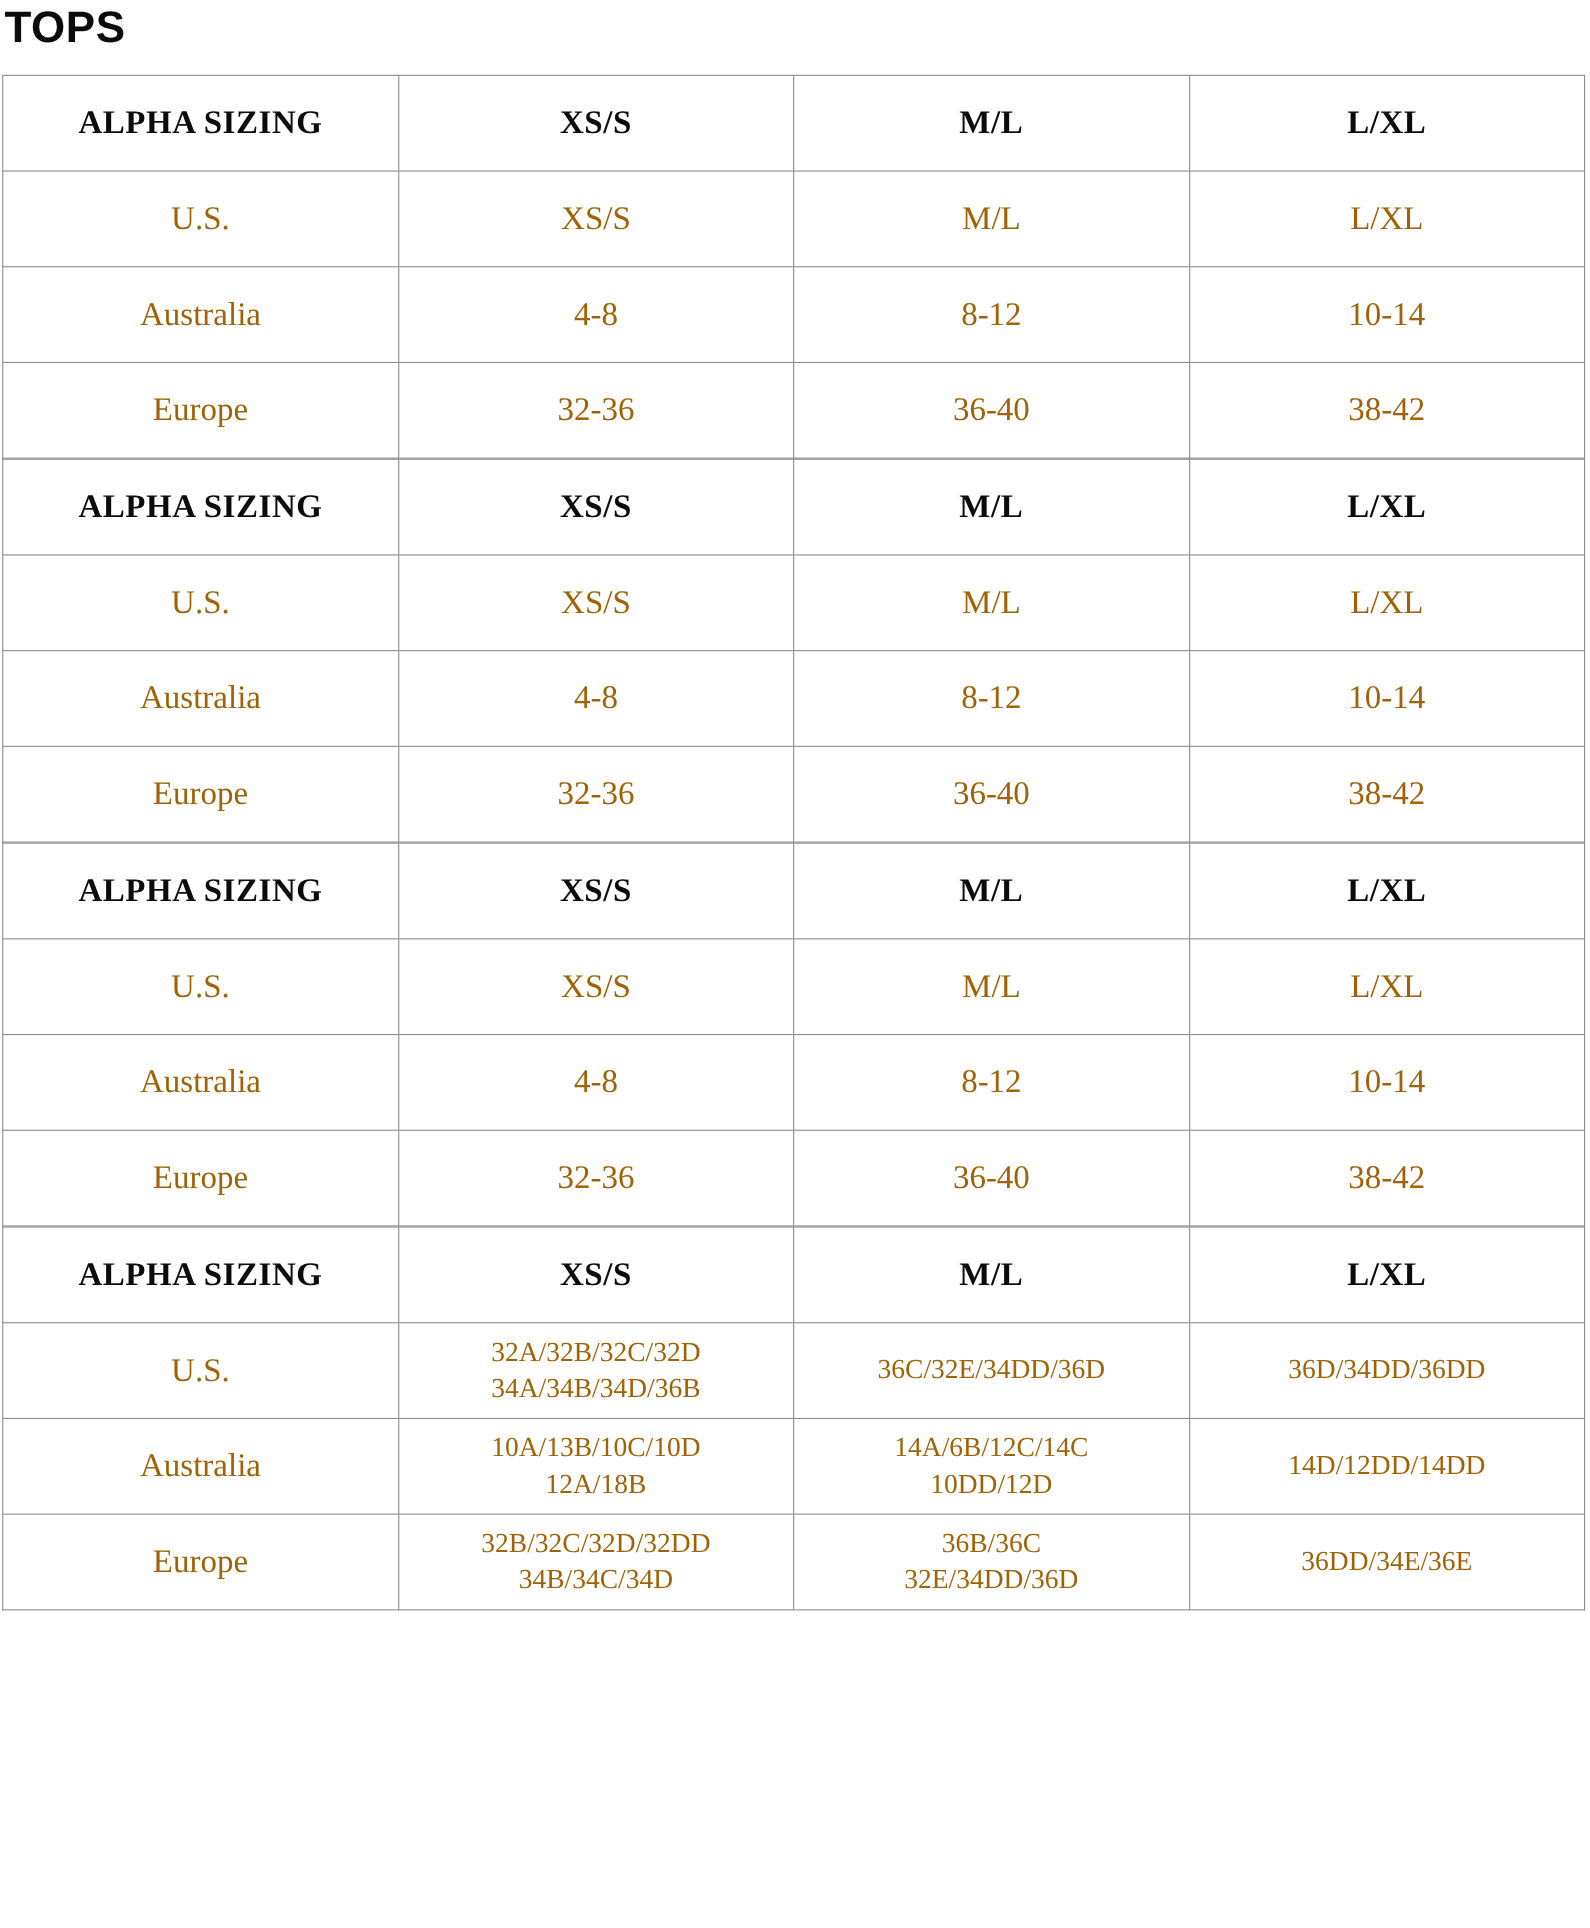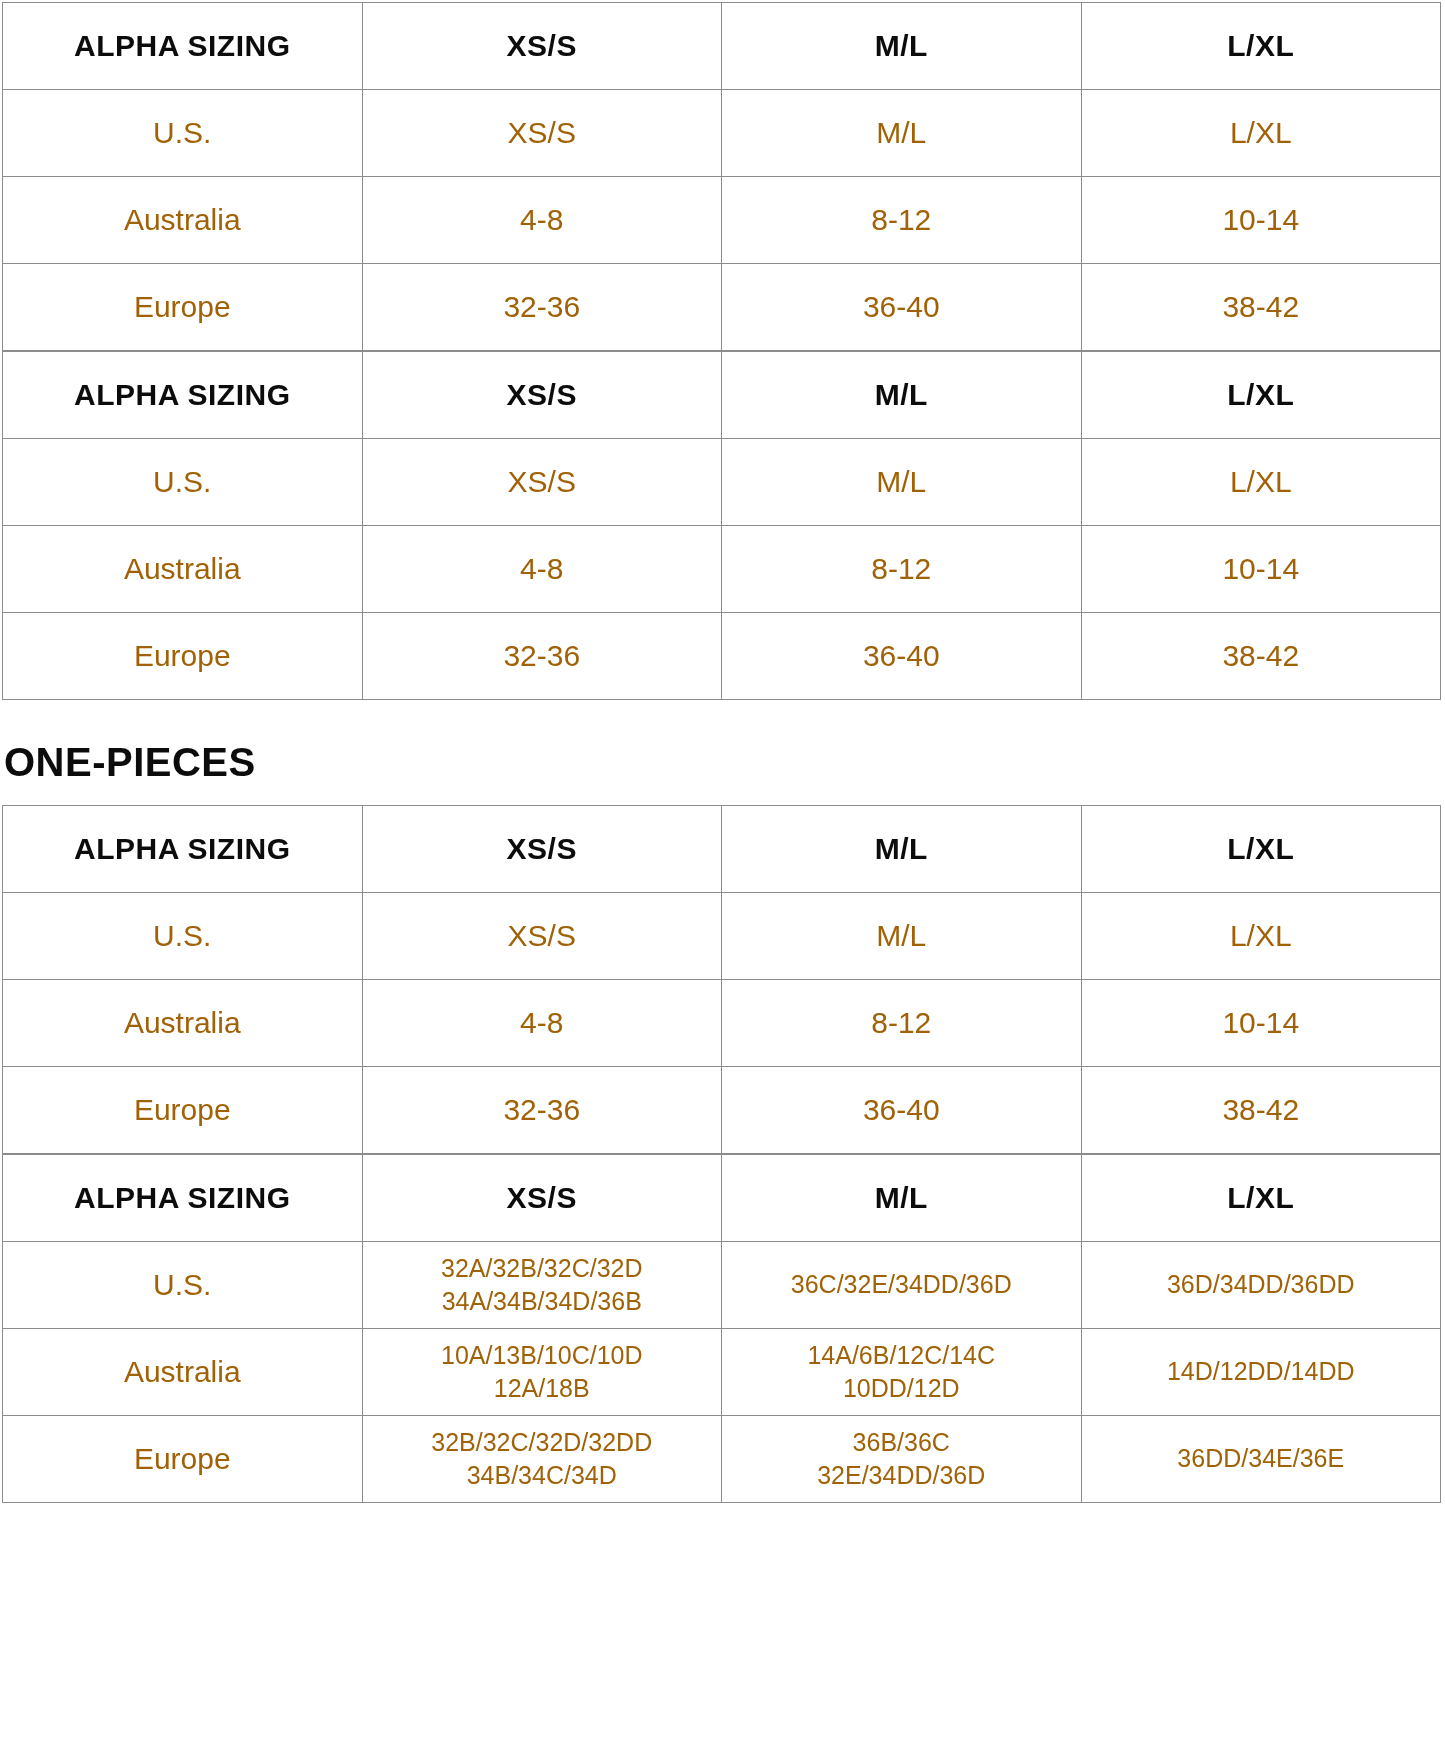--- a/index.html
+++ b/index.html
@@ -27,20 +27,21 @@
     letter-spacing: 0.5px;
     margin: 42px 0 23px 2px;
   }
   section:first-child h2.section-heading {
     margin-top: 3px;
   }
   table.size-table {
     width: 100%;
     border-collapse: collapse;
     table-layout: fixed;
+    font-family: Liberation Serif, serif;
   }
   table.size-table th,
   table.size-table td {
     border: 1px solid #8c8c8c;
     text-align: center;
     vertical-align: middle;
     height: 86px;
     padding: 0 6px;
   }
   table.size-table th {
@@ -63,20 +64,21 @@
   }
   table.size-table.dense td.size-cell .cell-line {
     line-height: 1.34;
   }
 </style>
 </head>
 <body>
 
 <main class="size-guide">
     <section>
+      <h2 class="section-heading">TOPS</h2>
       <table class="size-table">
         <thead>
           <tr>
             <th>ALPHA SIZING</th>
             <th>XS/S</th>
             <th>M/L</th>
             <th>L/XL</th>
           </tr>
         </thead>
         <tbody>
@@ -163,21 +165,20 @@
               <div class="cell-line">36-40</div>
             </td>
             <td class="size-cell">
               <div class="cell-line">38-42</div>
             </td>
           </tr>
         </tbody>
       </table>
     </section>
     <section>
-      <h2 class="section-heading">ONE-PIECES</h2>
       <table class="size-table">
         <thead>
           <tr>
             <th>ALPHA SIZING</th>
             <th>XS/S</th>
             <th>M/L</th>
             <th>L/XL</th>
           </tr>
         </thead>
         <tbody>

